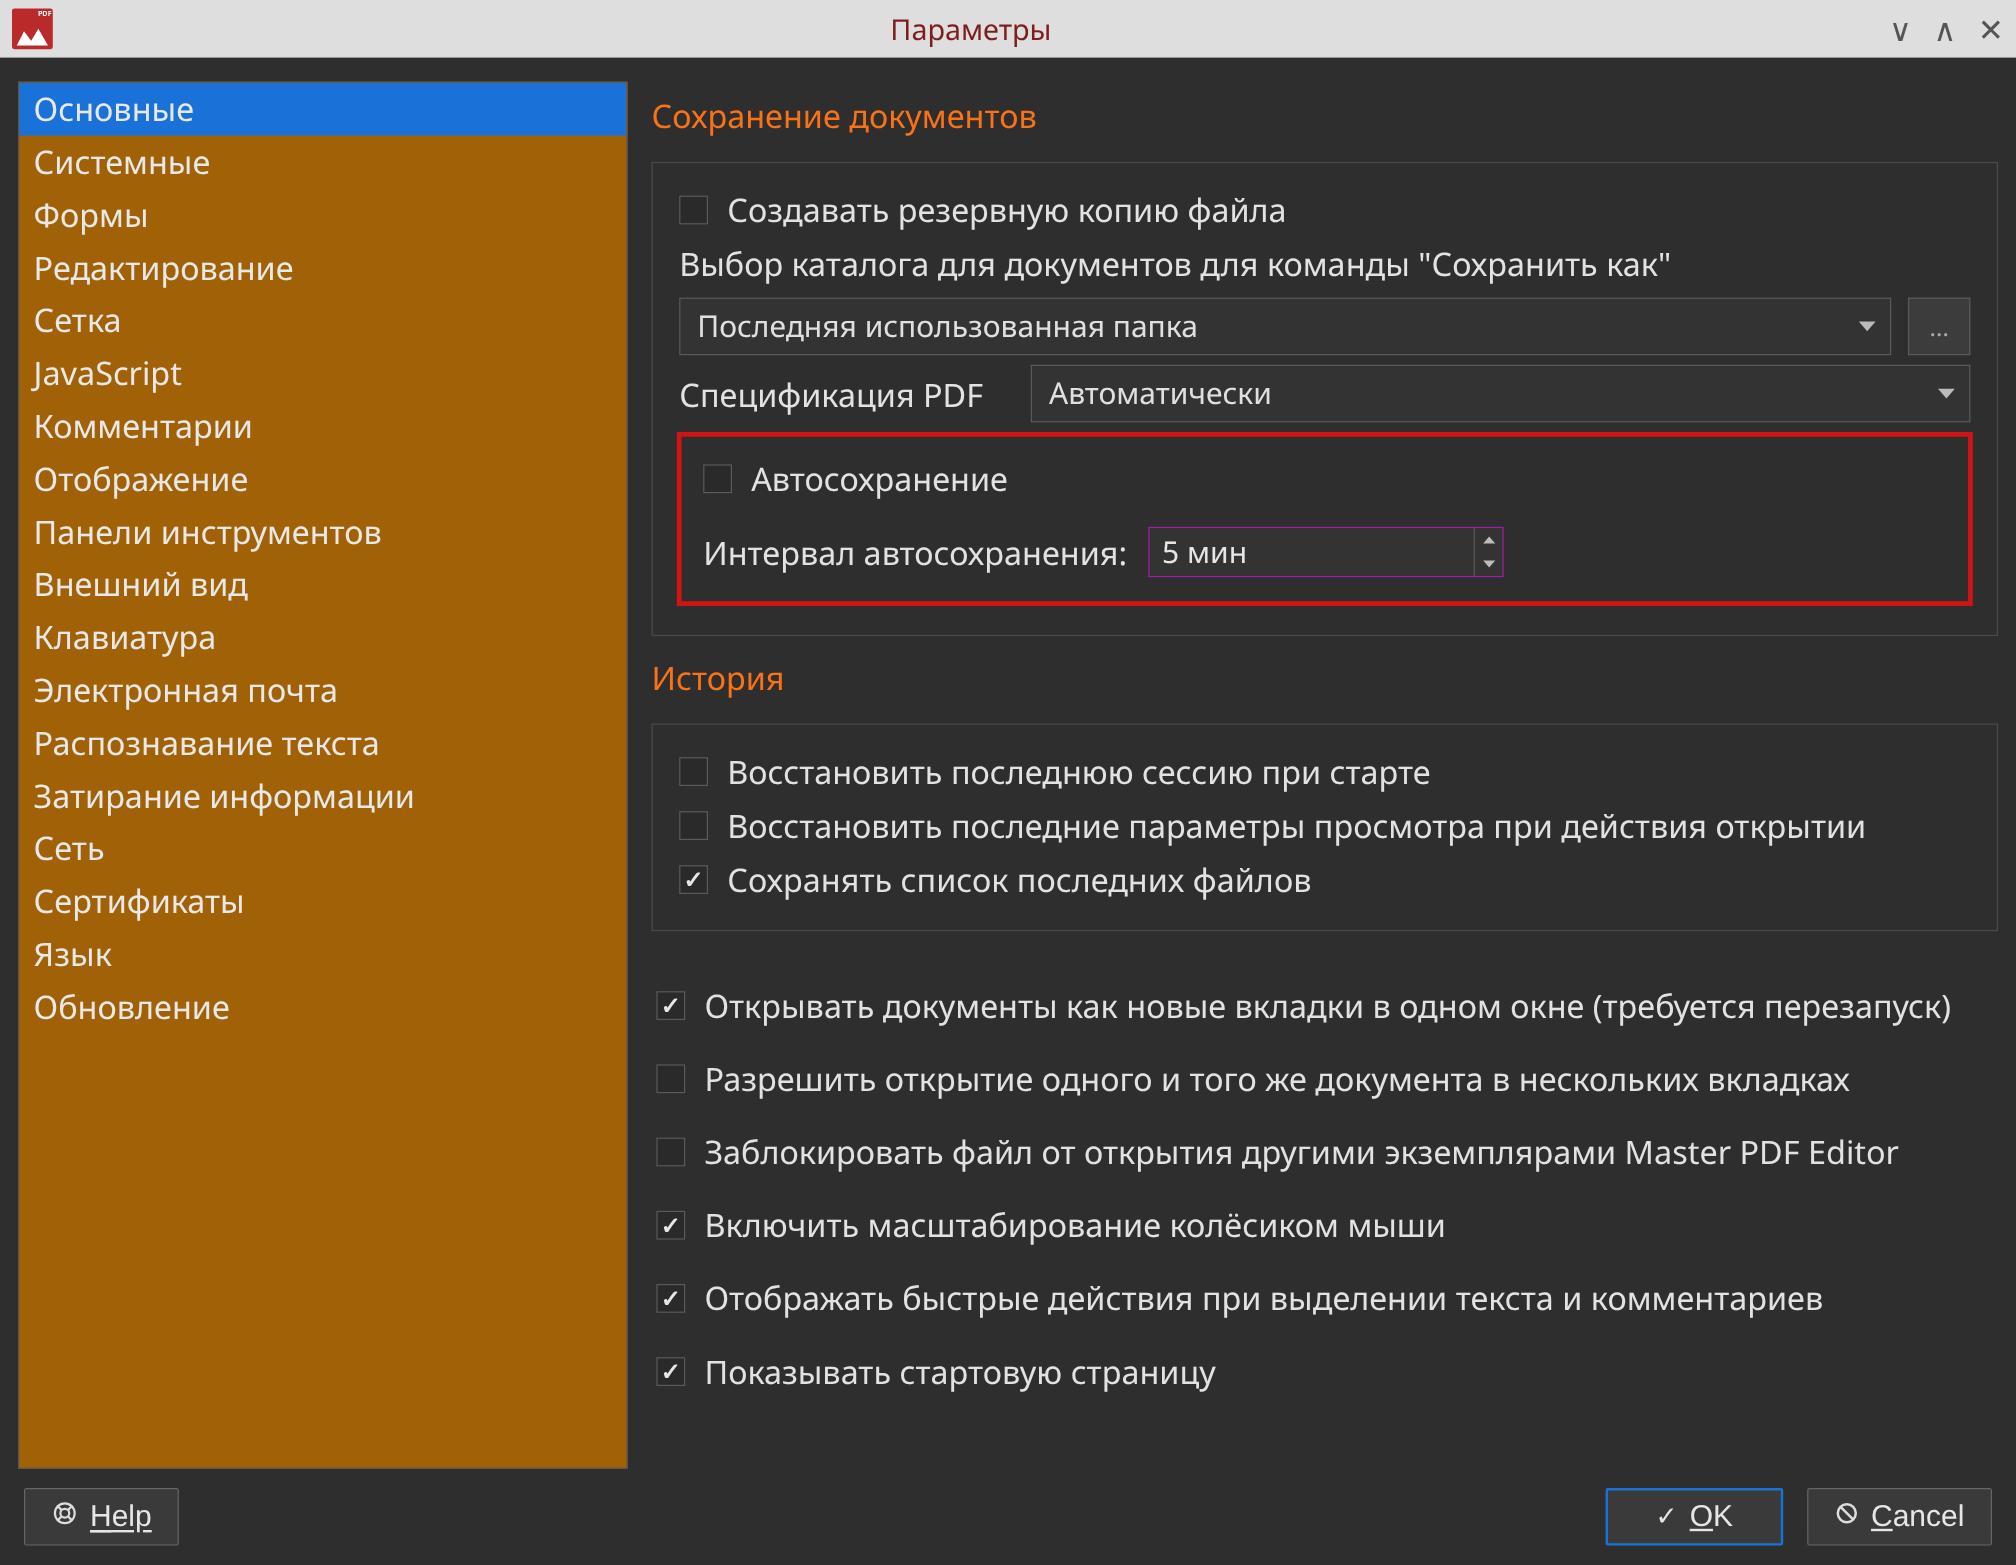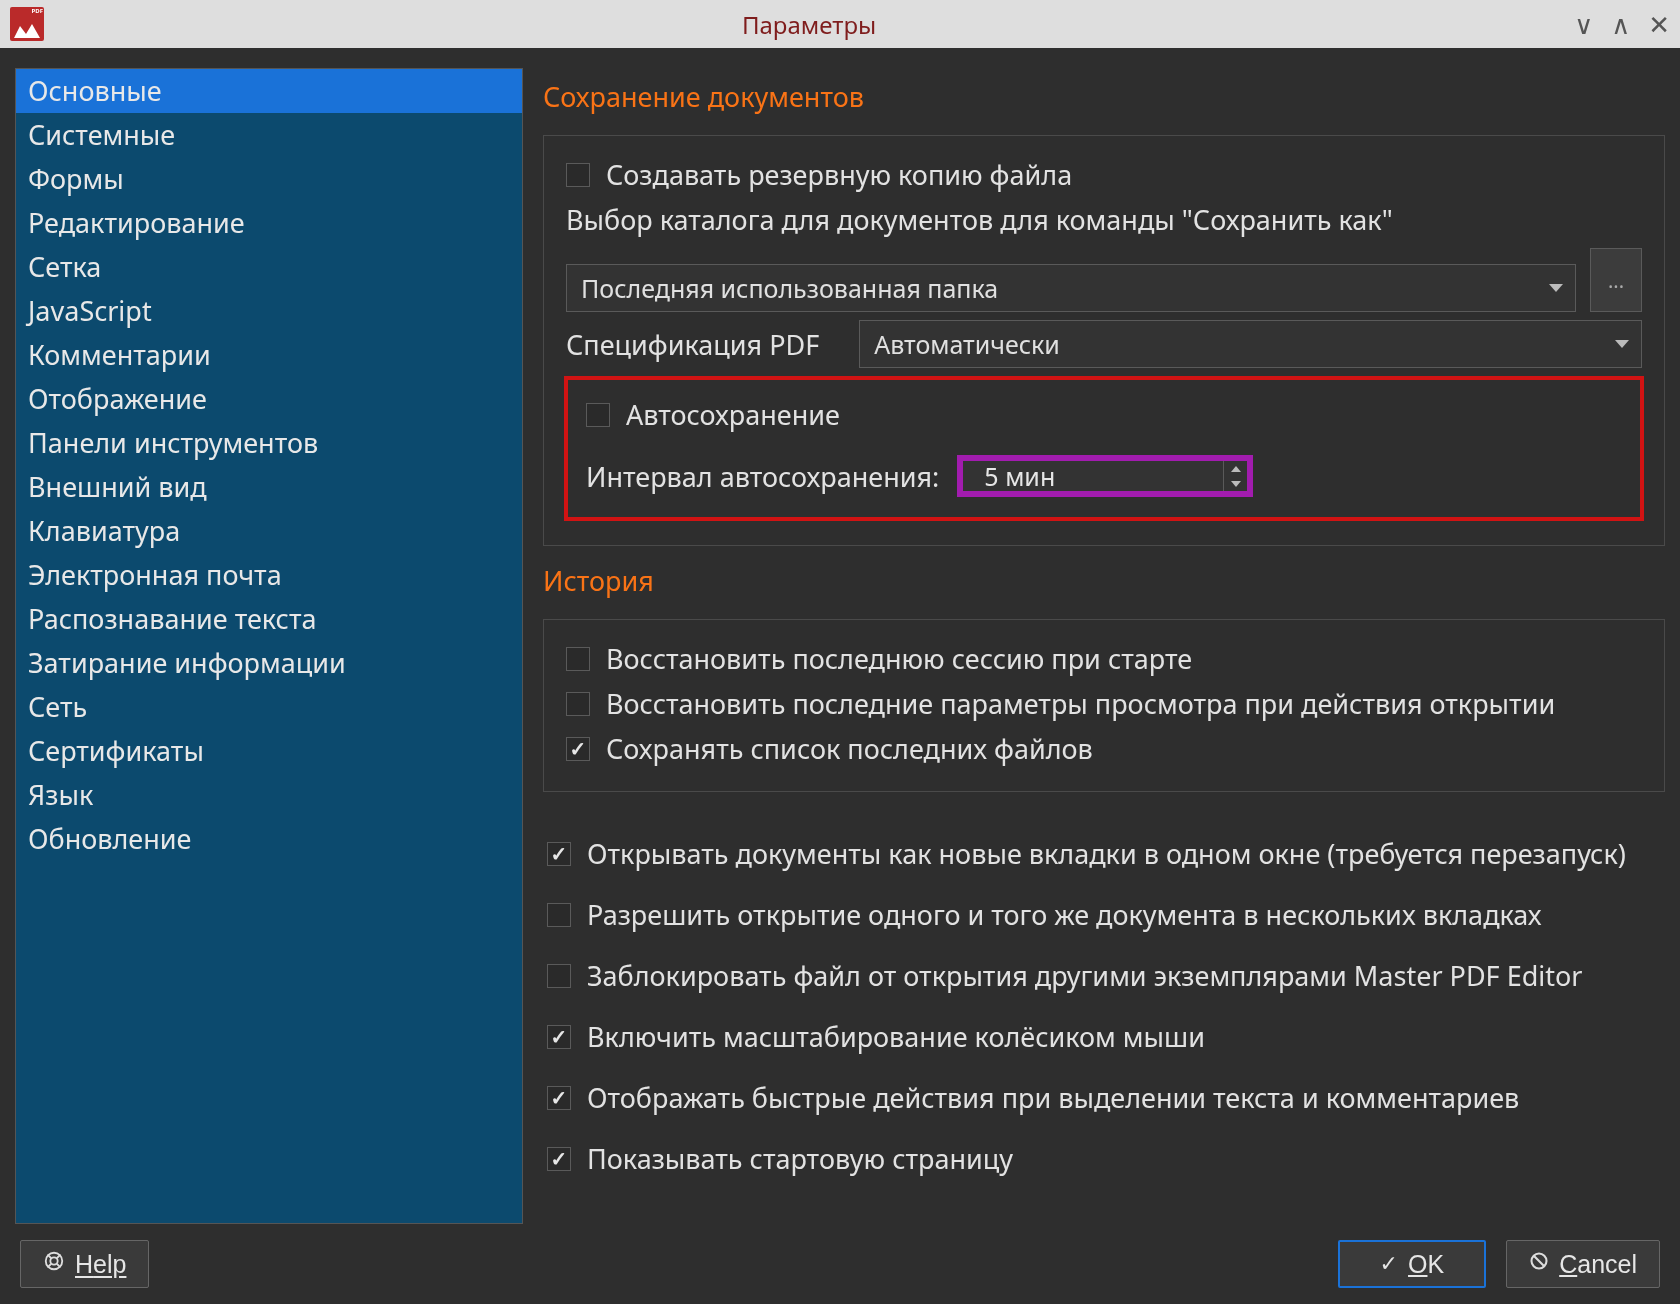--- a/index.html
+++ b/index.html
@@ -42,21 +42,21 @@
   .dialog-body {
     display: flex;
     height: calc(1304px - 48px - 70px);
     padding: 20px 15px 10px 15px;
     gap: 20px;
   }
 
   
   .sidebar {
     width: 508px;
-    background: #0c4a6e;
+    background: #a16207;
     border: 1px solid #555;
     overflow: hidden;
   }
   .sidebar-item {
     padding: 3px 12px;
     font-size: 27px;
     line-height: 38px;
     color: #e8e8e8;
     cursor: default;
   }
@@ -116,21 +116,21 @@
   }
   .select .chev {
     position: absolute; right: 12px; top: 50%; transform: translateY(-50%);
     width: 0; height: 0;
     border-left: 7px solid transparent;
     border-right: 7px solid transparent;
     border-top: 8px solid #bbb;
   }
 
   .saveas-row { display: flex; gap: 14px; align-items: stretch; }
-  .saveas-row .select { flex: 1; margin-top: 16px; }
+  .saveas-row .select { flex: 1; }
   .browse-btn {
     width: 52px;
     background: #3c3c3c;
     border: 1px solid #5a5a5a;
     color: #aaa;
     font-size: 20px;
     display: flex; align-items: center; justify-content: center;
   }
 
   .spec-row { display: flex; align-items: center; gap: 40px; }
@@ -139,24 +139,24 @@
   
   .highlight {
     border: 4px solid #d11313;
     padding: 16px 18px 20px 18px;
     display: flex; flex-direction: column; gap: 22px;
     margin: 0 -2px;
   }
   .interval-row { display:flex; align-items:center; gap: 18px; }
   .interval-row .label-text { flex: 0 0 auto; }
   .spinner {
-    background: #333; border:6px solid #a21caf;
+    background: #333; border:1px solid #a21caf;
     height: 42px; width: 296px;
     display:flex; align-items:center;
-    padding: 0 21px;
+    padding: 0 10px;
     position: relative;
     font-size: 25px;
     text-align: right;
   }
   .spinner .spin-btns {
     position:absolute; right:0; top:0; bottom:0; width:24px;
     display:flex; flex-direction:column;
     border-left:1px solid #5a5a5a;
   }
   .spinner .spin-btns div {

